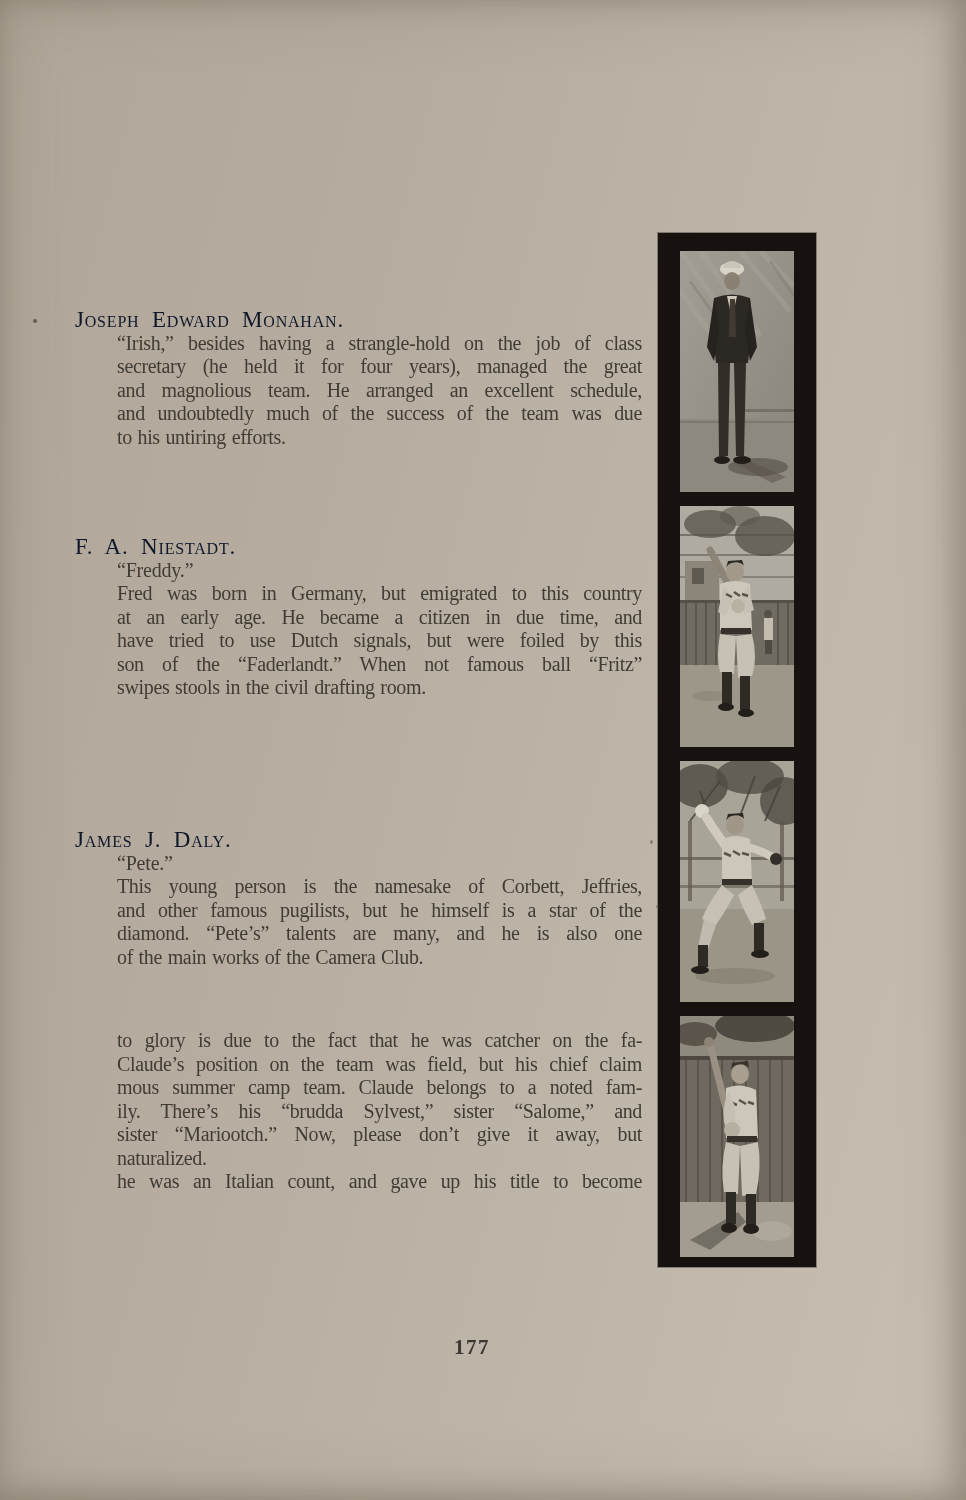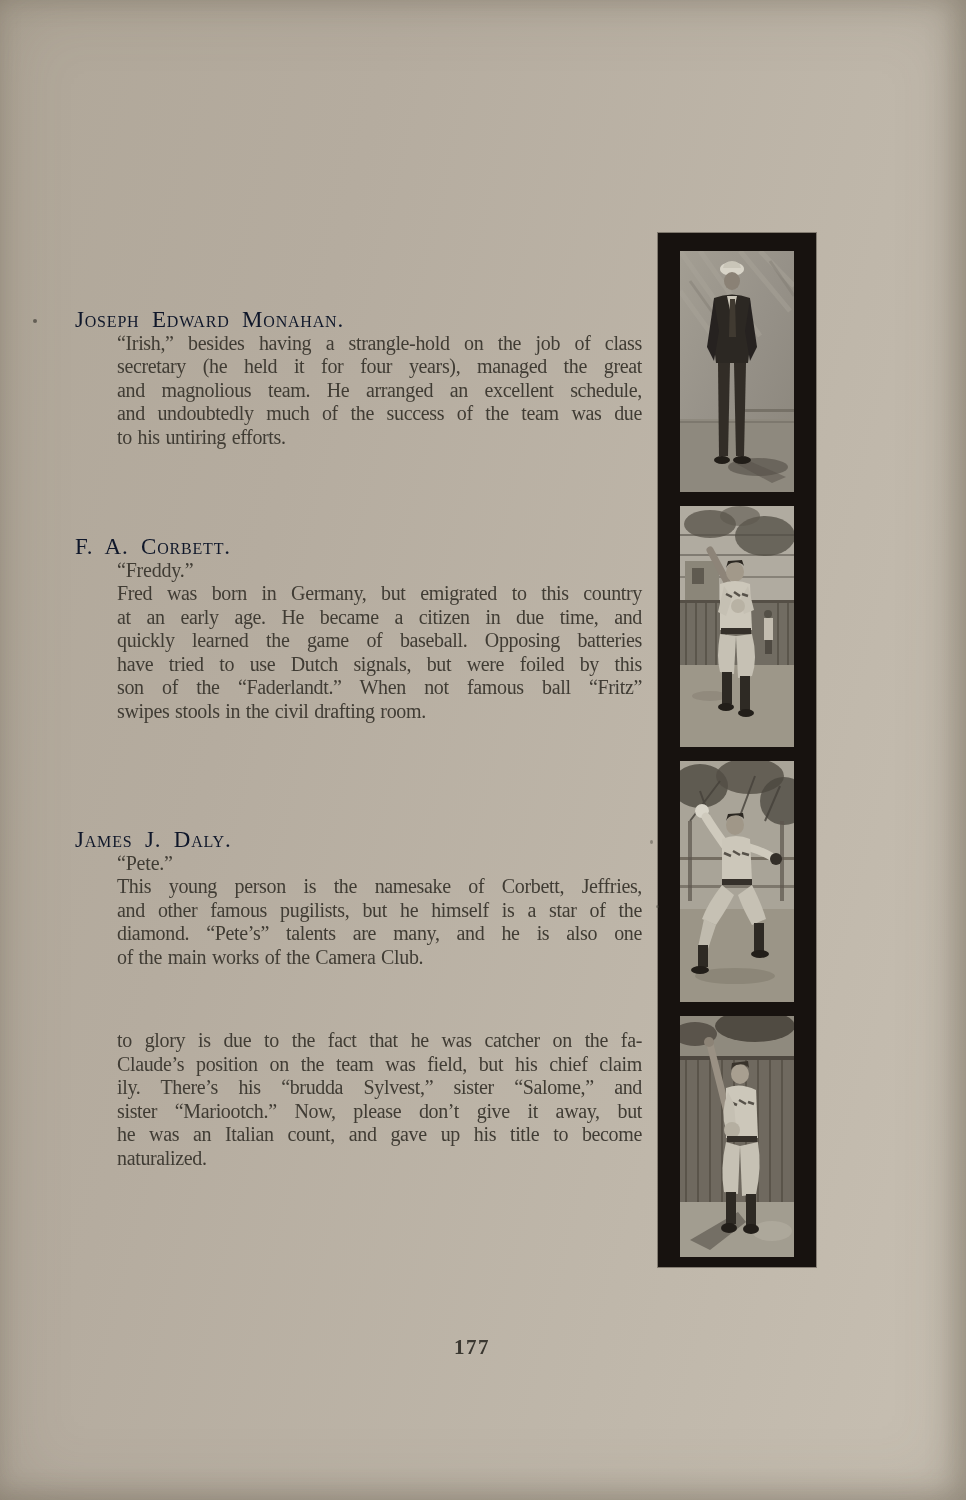--- a/index.html
+++ b/index.html
@@ -56,26 +56,25 @@
   <div class="indent">
     <div class="bodyline">“Irish,” besides having a strangle-hold on the job of class</div>
     <div class="bodyline">secretary (he held it for four years), managed the great</div>
     <div class="bodyline">and magnolious team.  He arranged an excellent schedule,</div>
     <div class="bodyline">and undoubtedly much of the success of the team was due</div>
     <div class="bodyline last">to his untiring efforts.</div>
   </div>
 </div>
 
 <div class="entry" style="top:535px;">
-  <div class="entry-name">F. A. Corbett.</div>
+  <div class="entry-name">F. A. Niestadt.</div>
   <div class="indent">
     <div class="nickline">“Freddy.”</div>
     <div class="bodyline">Fred was born in Germany, but emigrated to this country</div>
     <div class="bodyline">at an early age.  He became a citizen in due time, and</div>
-    <div class="bodyline">quickly learned the game of baseball.  Opposing batteries</div>
     <div class="bodyline">have tried to use Dutch signals, but were foiled by this</div>
     <div class="bodyline">son of the “Faderlandt.”  When not famous ball “Fritz”</div>
     <div class="bodyline last">swipes stools in the civil drafting room.</div>
   </div>
 </div>
 
 <div class="entry" style="top:805px;margin-top:23px;">
   <div class="entry-name">James J. Daly.</div>
   <div class="indent">
     <div class="nickline">“Pete.”</div>
@@ -83,24 +82,25 @@
     <div class="bodyline">and other famous pugilists, but he himself is a star of the</div>
     <div class="bodyline">diamond.  “Pete’s” talents are many, and he is also one</div>
     <div class="bodyline last">of the main works of the Camera Club.</div>
   </div>
 </div>
 
 <div class="entry" style="top:1029px;">
   <div class="indent">
     <div class="bodyline">to glory is due to the fact that he was catcher on the fa-</div>
     <div class="bodyline">Claude’s position on the team was field, but his chief claim</div>
+    <div class="bodyline">mous summer camp team.  Claude belongs to a noted fam-</div>
     <div class="bodyline">ily.  There’s his “brudda Sylvest,” sister “Salome,” and</div>
     <div class="bodyline">sister “Mariootch.”  Now, please don’t give it away, but</div>
+    <div class="bodyline last">naturalized.</div>
     <div class="bodyline">he was an Italian count, and gave up his title to become</div>
-    <div class="bodyline last">naturalized.</div>
   </div>
 </div>
 
 <div class="strip">
 
   <div class="photo">
     <svg viewBox="0 0 114 241" width="114" height="241">
       <defs>
         <linearGradient id="w1" x1="0" y1="0" x2="1" y2="1">
           <stop offset="0" stop-color="#a39e93"></stop>

